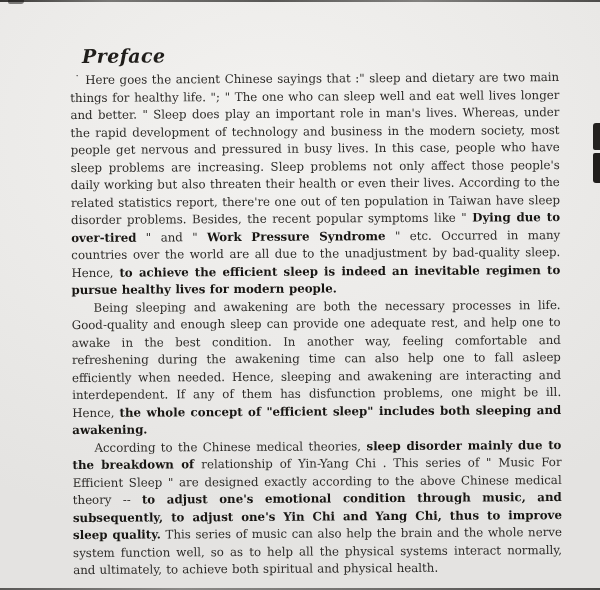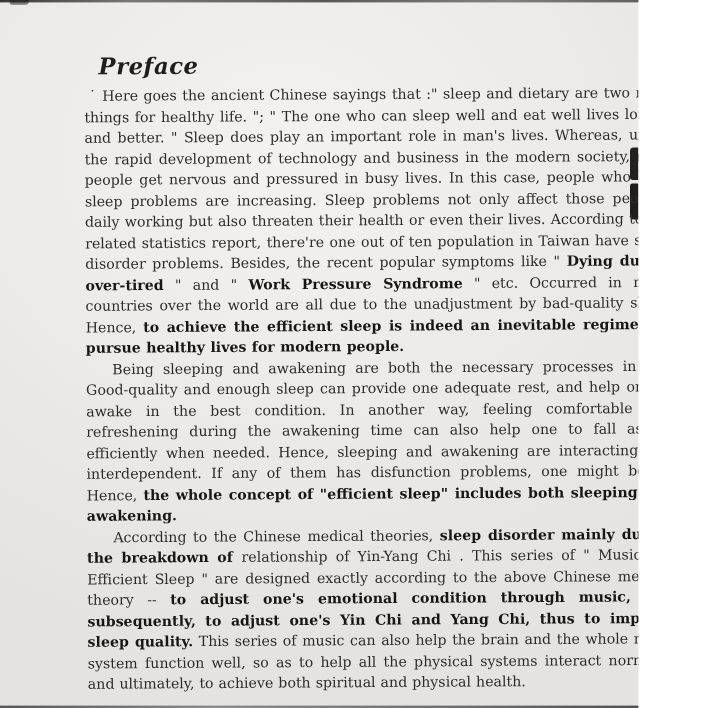--- a/index.html
+++ b/index.html
@@ -5,21 +5,21 @@
   html, body {
     margin: 0;
     padding: 0;
     width: 600px;
     height: 590px;
     overflow: hidden;
     font-family: "DejaVu Serif", serif;
   }
   .scan-page {
     position: relative;
-    width: 532px;
+    width: 600px;
     height: 590px;
     background:
       radial-gradient(ellipse 90% 70% at 45% 22%, #f3f2f0 0%, #ebeae8 55%, #e4e3e1 100%);
     overflow: hidden;
   }
   
   .edge-top {
     position: absolute; top: 0; left: 0; width: 600px; height: 2px;
     background: linear-gradient(90deg,
       rgba(25,24,22,0.85) 0%, rgba(25,24,22,0.55) 18%, rgba(25,24,22,0.7) 45%,

